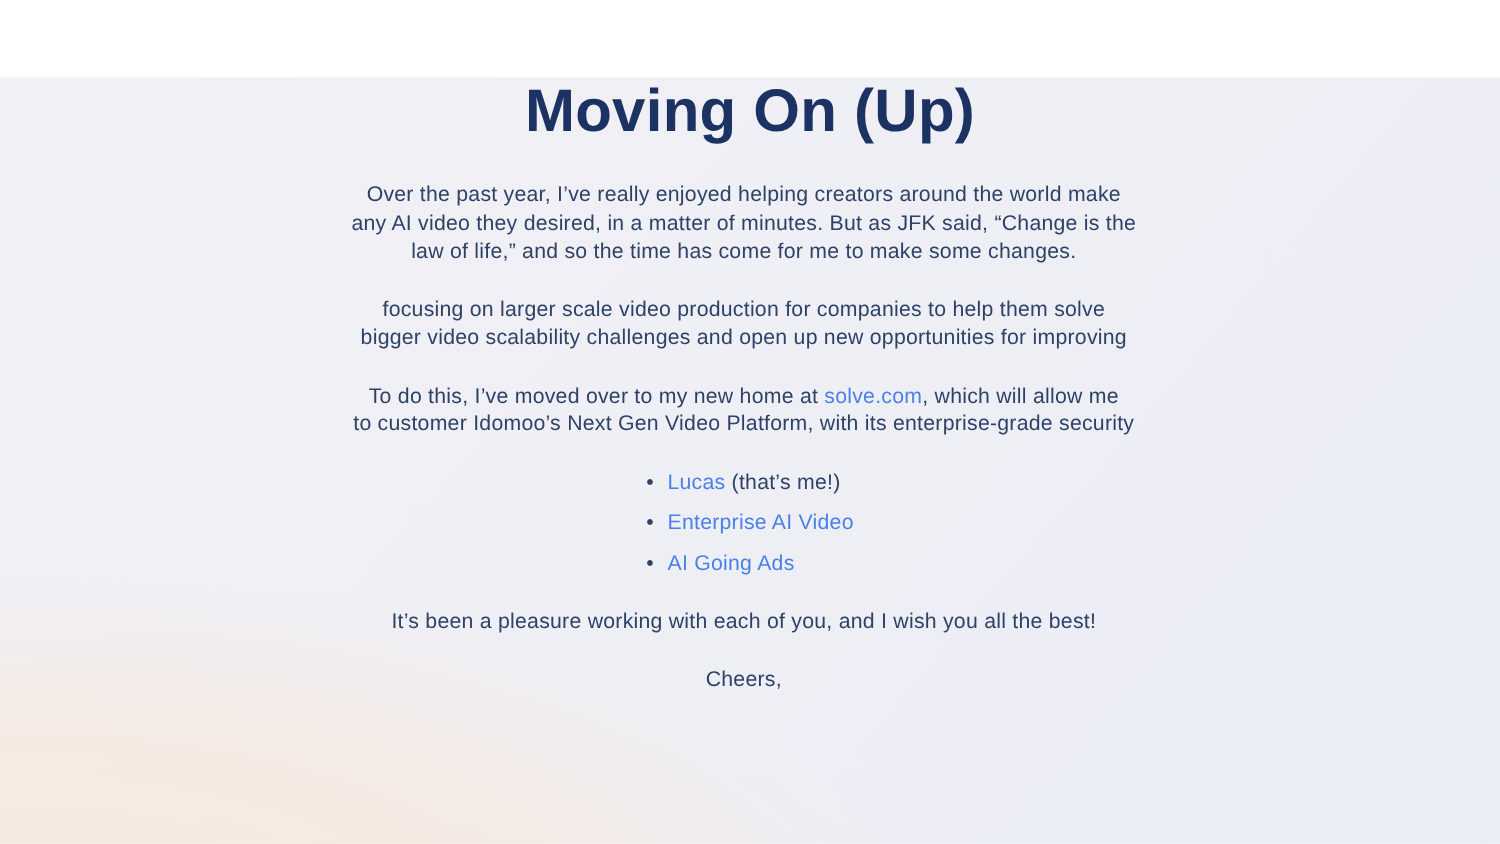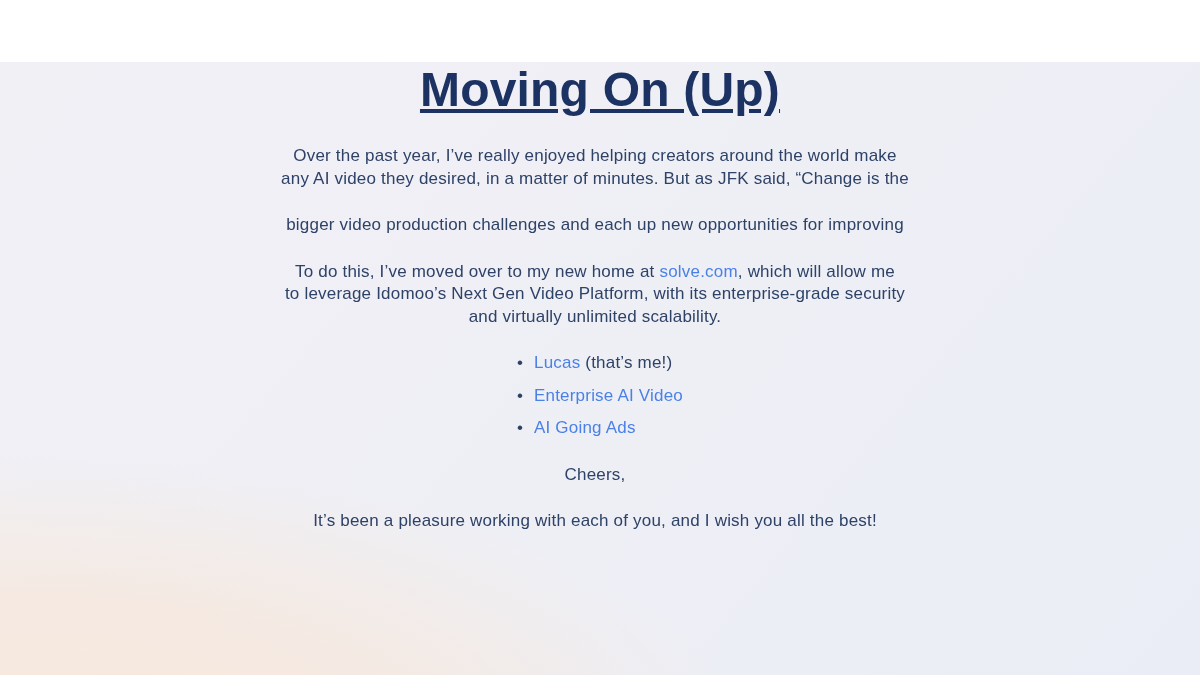--- a/index.html
+++ b/index.html
@@ -25,21 +25,20 @@
     text-align: center;
     color: #2e4268;
   }
   h1.title {
     margin: 62px 0 0 0;
     font-size: 48px;
     line-height: 1.15;
     font-weight: 700;
     color: #1b3263;
     letter-spacing: 0.2px;
-    text-decoration: underline;
   }
   p.para {
     margin: 24px 10px 0 0;
     font-size: 17px;
     line-height: 22.5px;
     letter-spacing: 0.2px;
     text-align: center;
   }
   p.para.first {
     margin-top: 28px;
@@ -83,47 +82,48 @@
 <body>
 
 <div class="page">
   <article class="post">
 
     <h1 class="title">Moving On (Up)</h1>
 
     <p class="para first">
       <span class="line">Over the past year, I’ve really enjoyed helping creators around the world make</span>
       <span class="line">any AI video they desired, in a matter of minutes. But as JFK said, “Change is the</span>
+      <span class="line">law of life,” and so the time has come for me to make some changes.</span>
     </p>
 
     <p class="para">
-      <span class="line">bigger video production challenges and each up new opportunities for improving</span>
+      <span class="line">focusing on larger scale video production for companies to help them solve</span>
+      <span class="line">bigger video scalability challenges and open up new opportunities for improving</span>
     </p>
 
     <p class="para">
       <span class="line"><span>To do this, I’ve moved over to my new home at </span><a class="link" href="#">solve.com</a><span>, which will allow me</span></span>
-      <span class="line">to leverage Idomoo’s Next Gen Video Platform, with its enterprise-grade security</span>
-      <span class="line">and virtually unlimited scalability.</span>
+      <span class="line">to customer Idomoo’s Next Gen Video Platform, with its enterprise-grade security</span>
     </p>
 
 
     <ul class="link-list">
       <li>
         <span class="bullet">•</span><a class="link" href="#">Lucas</a><span> (that’s me!)</span>
       </li>
       <li>
         <span class="bullet">•</span><a class="link" href="#">Enterprise AI Video</a>
       </li>
       <li>
         <span class="bullet">•</span><a class="link" href="#">AI Going Ads</a>
       </li>
     </ul>
 
     <p class="para">
-      <span class="line">Cheers,</span>
+      <span class="line">It’s been a pleasure working with each of you, and I wish you all the best!</span>
     </p>
 
     <p class="para">
-      <span class="line">It’s been a pleasure working with each of you, and I wish you all the best!</span>
+      <span class="line">Cheers,</span>
     </p>
 
   </article>
 </div>
 
 </body></html>

